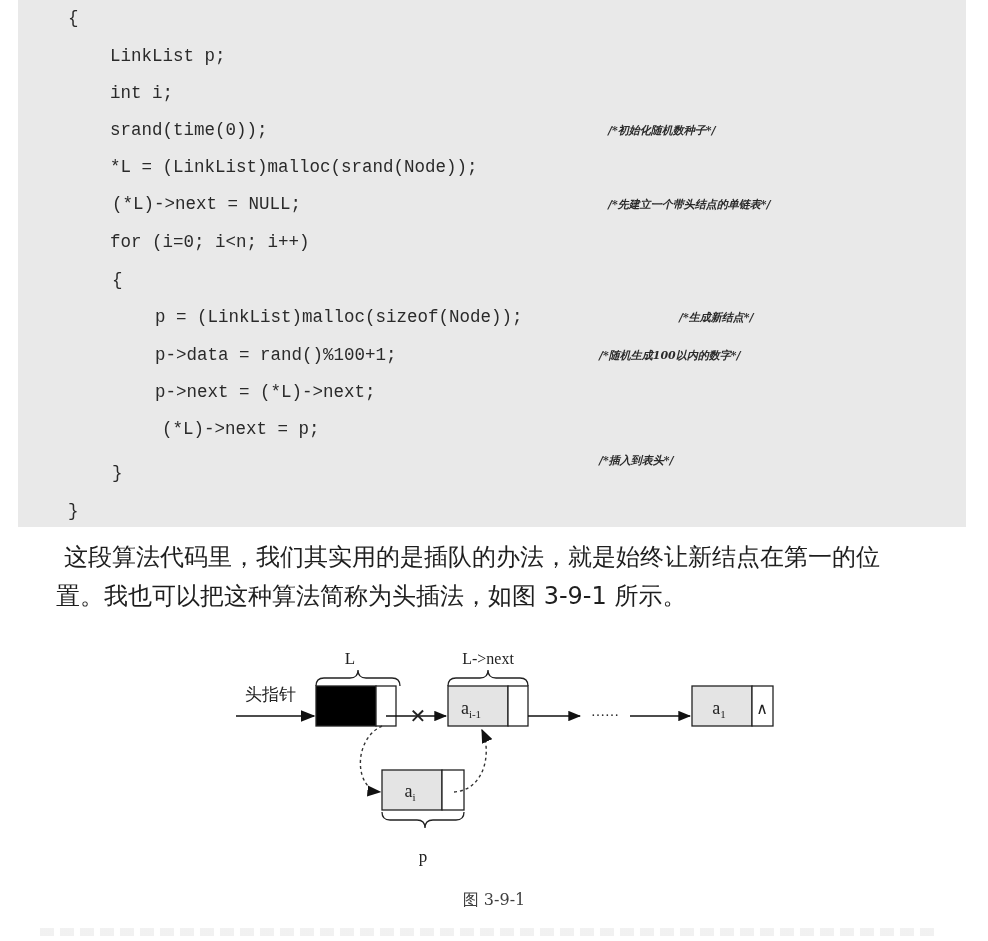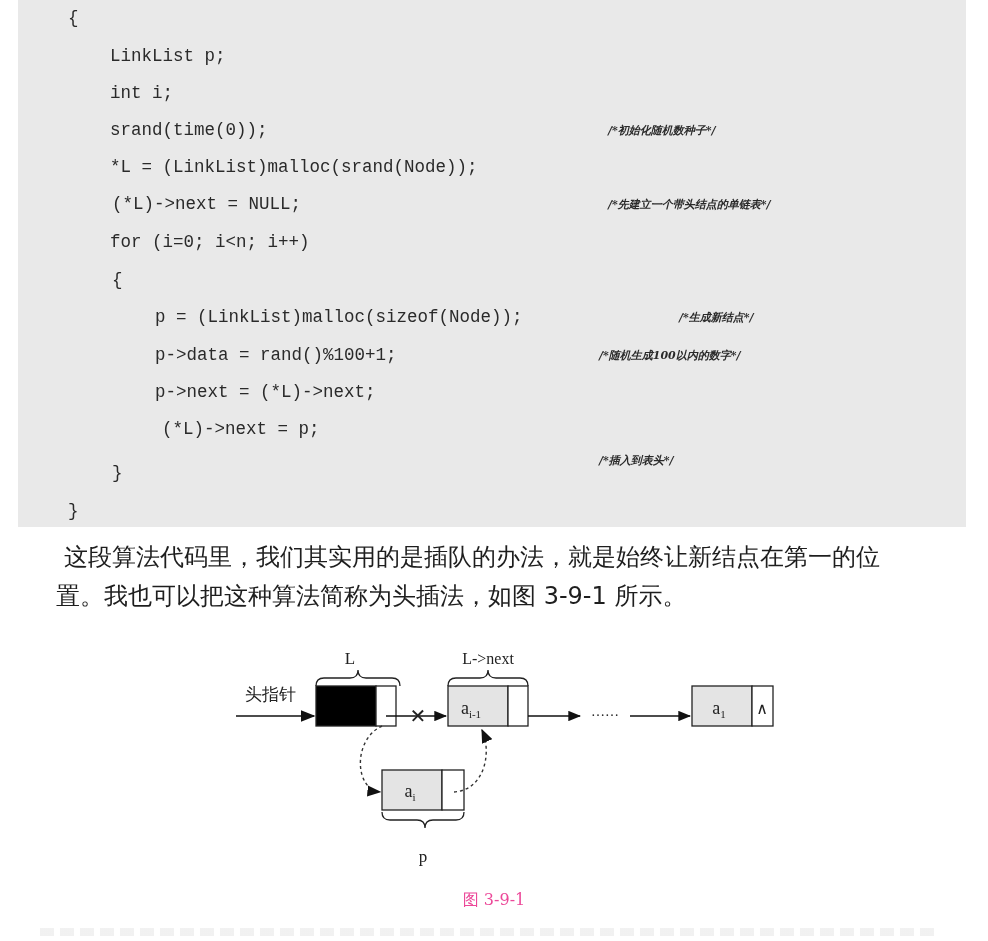--- a/index.html
+++ b/index.html
@@ -19,21 +19,21 @@
       position: absolute; font-family: "DejaVu Serif", serif; font-size: 11px; font-weight: bold;
       color: #2a2a2a; white-space: pre; line-height: 20px; font-style: italic;
     }
     .para {
       position: absolute; font-family: "DejaVu Sans", sans-serif; font-size: 24px; color: #1e1e1e;
       white-space: nowrap; line-height: 26px;
     }
     .diagram { position: absolute; left: 0; top: 630px; width: 988px; height: 260px; }
     .caption {
       position: absolute; left: 0; width: 988px; top: 890px; text-align: center;
-      font-family: "DejaVu Serif", serif; font-size: 16px; color: #ec4899;
+      font-family: "DejaVu Serif", serif; font-size: 16px; color: #404040;
     }
     .label-serif { font-family: "Liberation Serif", serif; fill: #222; }
     .label-cjk { font-family: "DejaVu Sans", sans-serif; fill: #222; }
     .faded {
       position: absolute; left: 40px; top: 928px; width: 900px; height: 8px;
       background: repeating-linear-gradient(90deg, #e8e8e8 0 14px, #fff 14px 20px);
       opacity: 0.6;
     }
   </style>
 </head>

